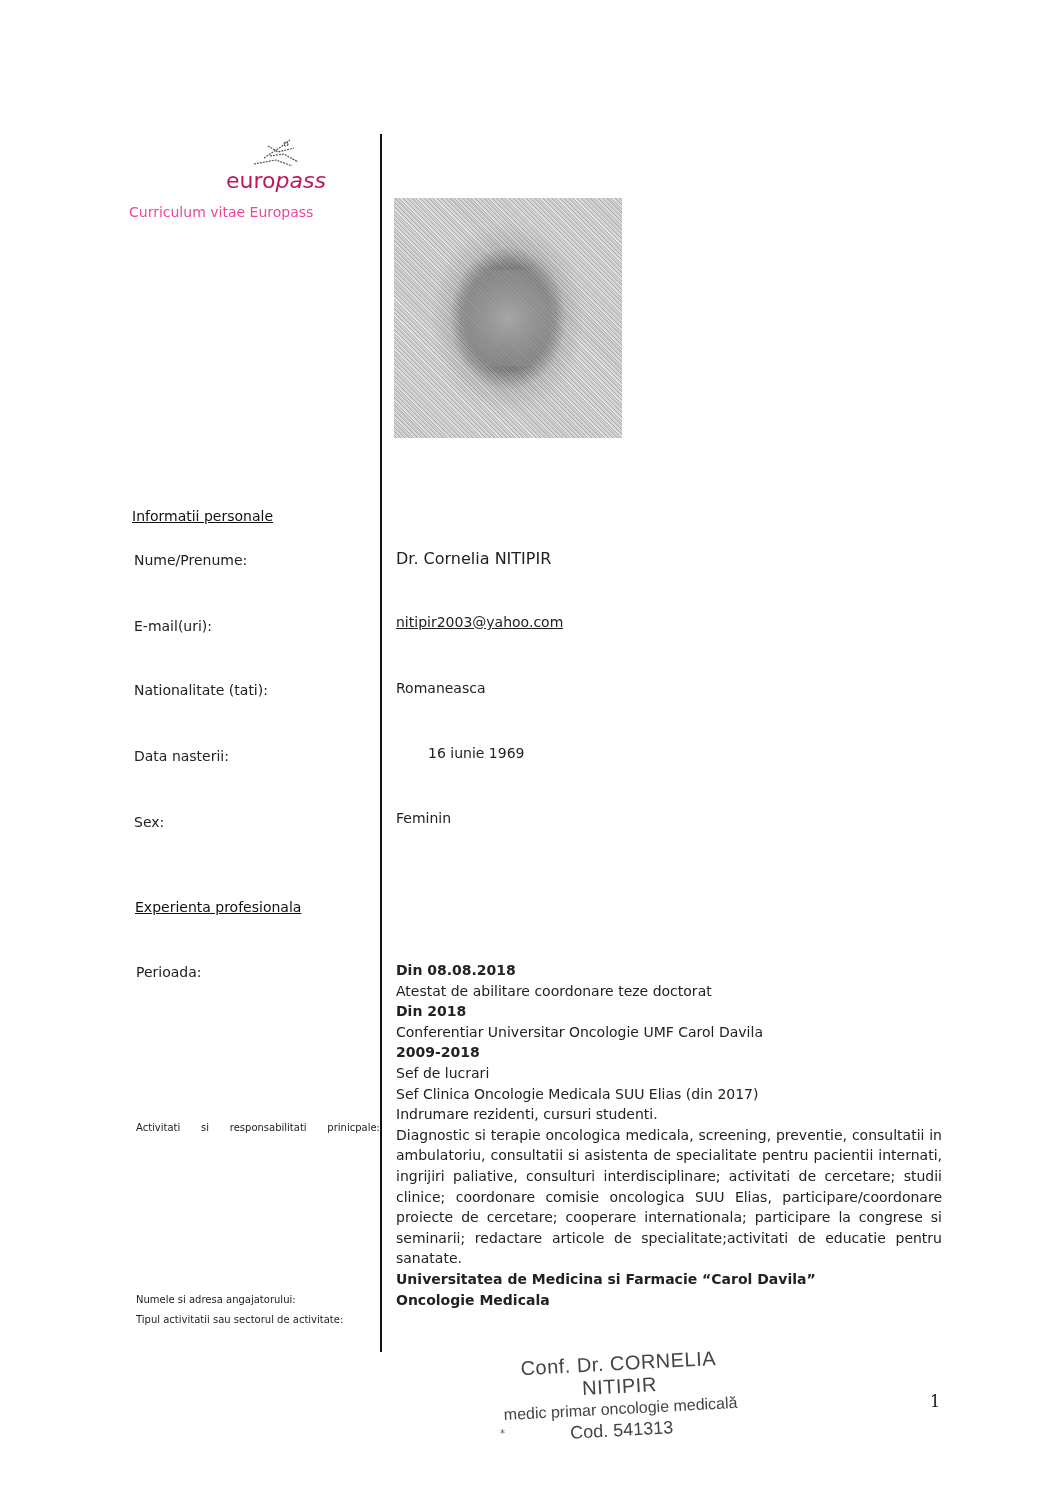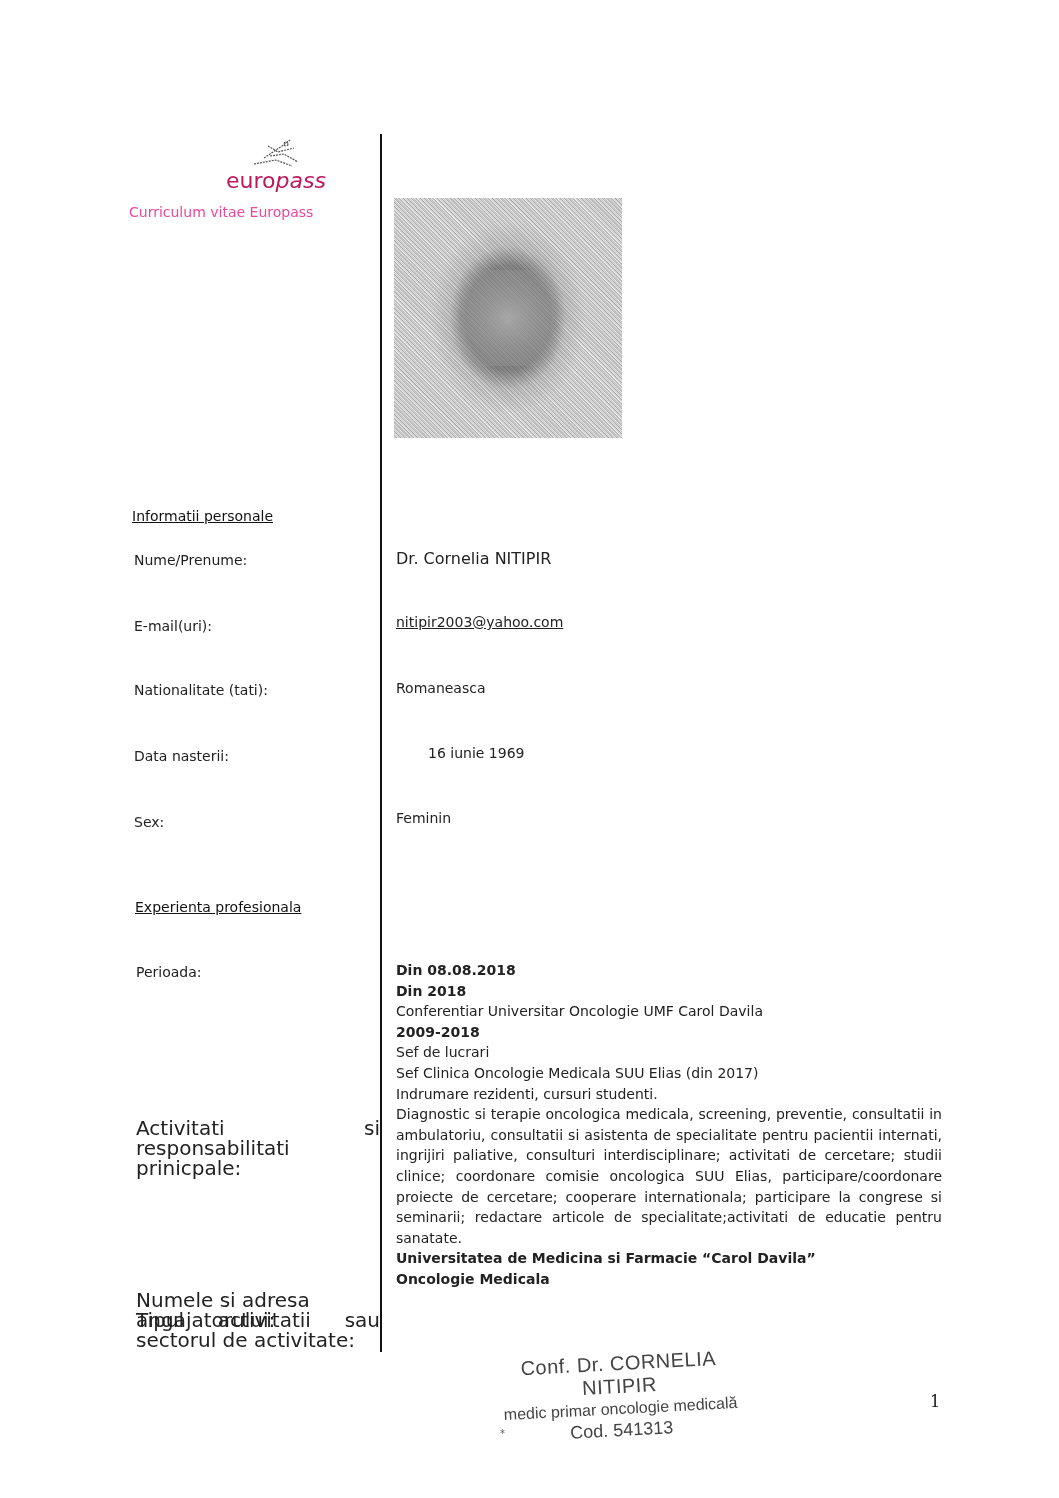--- a/index.html
+++ b/index.html
@@ -21,21 +21,21 @@
                     background: radial-gradient(ellipse at 50% 50%, rgba(200,200,200,0.7) 0%, rgba(160,160,160,0.3) 70%, transparent 100%); }
     .label { position: absolute; left: 134px; font-size: 14px; color: #222; }
     .value { position: absolute; left: 396px; font-size: 14px; color: #222; }
     .section { position: absolute; left: 132px; font-size: 14px; text-decoration: underline; color: #111; }
     .name-value { font-size: 16px; font-weight: normal; }
     .link { text-decoration: underline; }
     .bold { font-weight: bold; }
     .exp { position: absolute; left: 396px; top: 960px; width: 546px; font-size: 14px; line-height: 20.6px; color: #222; }
     .exp div { margin: 0; }
     .justify { text-align: justify; }
-    .label-block { position: absolute; left: 136px; width: 244px; font-size: 20px; line-height: 20px; color: #222; }
+    .label-block { position: absolute; left: 136px; width: 244px; font-size: 10px; line-height: 20px; color: #222; }
     .stamp { position: absolute; left: 490px; top: 1352px; width: 260px; font-family: "Liberation Sans", sans-serif;
              color: #444; text-align: center; transform: rotate(-3deg); }
     .stamp .l1 { font-size: 20px; letter-spacing: 0.5px; }
     .stamp .l2 { font-size: 16px; margin-top: 2px; }
     .stamp .l3 { font-size: 18px; margin-top: 2px; }
     .stamp-star { position: absolute; left: 500px; top: 1428px; font-size: 10px; color: #555; }
     .page-num { position: absolute; left: 930px; top: 1392px; font-family: "DejaVu Serif", serif; font-size: 16px; color: #111; }
   </style>
 </head>
 <body>
@@ -74,20 +74,21 @@
 
   <div class="label" style="top:814px;">Sex:</div>
   <div class="value" style="top:810px;">Feminin</div>
 
   <div class="section" style="top:899px; left:135px;">Experienta profesionala</div>
 
   <div class="label" style="top:964px; left:136px;">Perioada:</div>
 
   <div class="exp">
     <div class="bold">Din 08.08.2018</div>
+    <div>Atestat de abilitare coordonare teze doctorat</div>
     <div class="bold">Din 2018</div>
     <div>Conferentiar Universitar Oncologie UMF Carol Davila</div>
     <div class="bold">2009-2018</div>
     <div>Sef de lucrari</div>
     <div>Sef Clinica Oncologie Medicala SUU Elias (din 2017)</div>
     <div>Indrumare rezidenti, cursuri studenti.</div>
     <div class="justify">Diagnostic si terapie oncologica medicala, screening, preventie, consultatii in ambulatoriu, consultatii si asistenta de specialitate pentru pacientii internati, ingrijiri paliative, consulturi interdisciplinare; activitati de cercetare; studii clinice; coordonare comisie oncologica SUU Elias, participare/coordonare proiecte de cercetare; cooperare internationala; participare la congrese si seminarii; redactare articole de specialitate;activitati de educatie pentru sanatate.</div>
     <div class="bold">Universitatea de Medicina si Farmacie “Carol Davila”</div>
     <div class="bold">Oncologie Medicala</div>
   </div>

